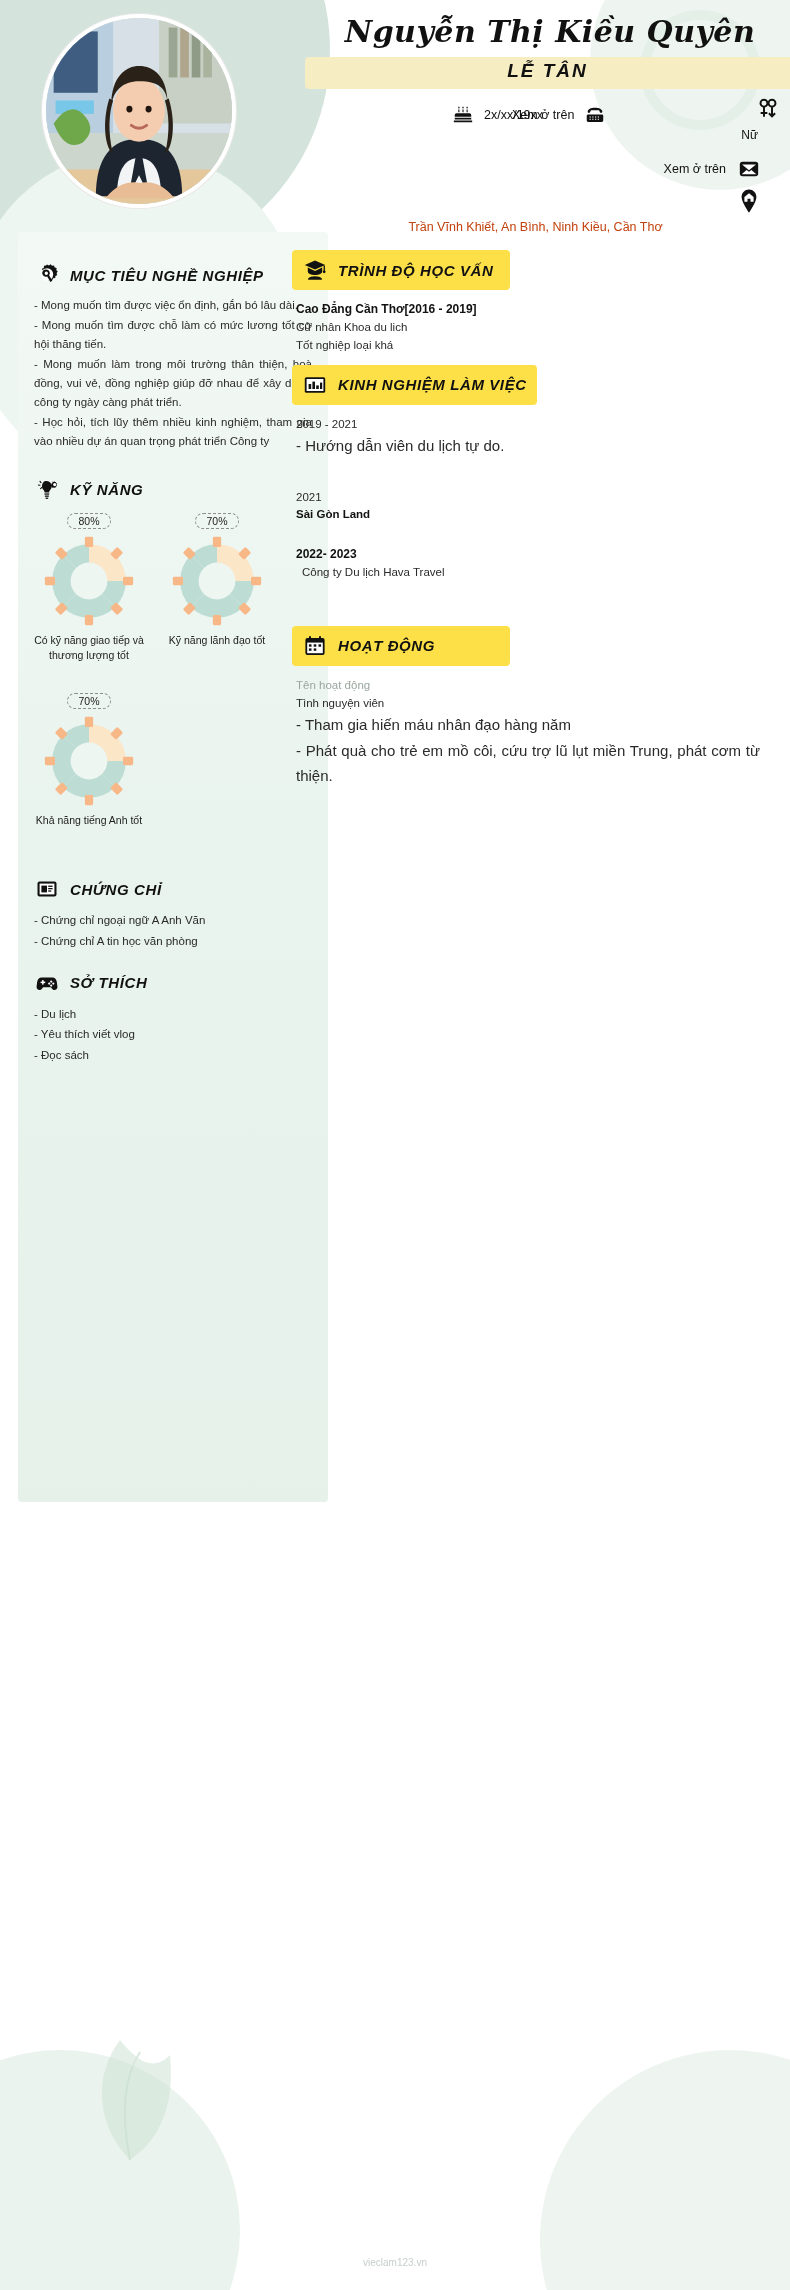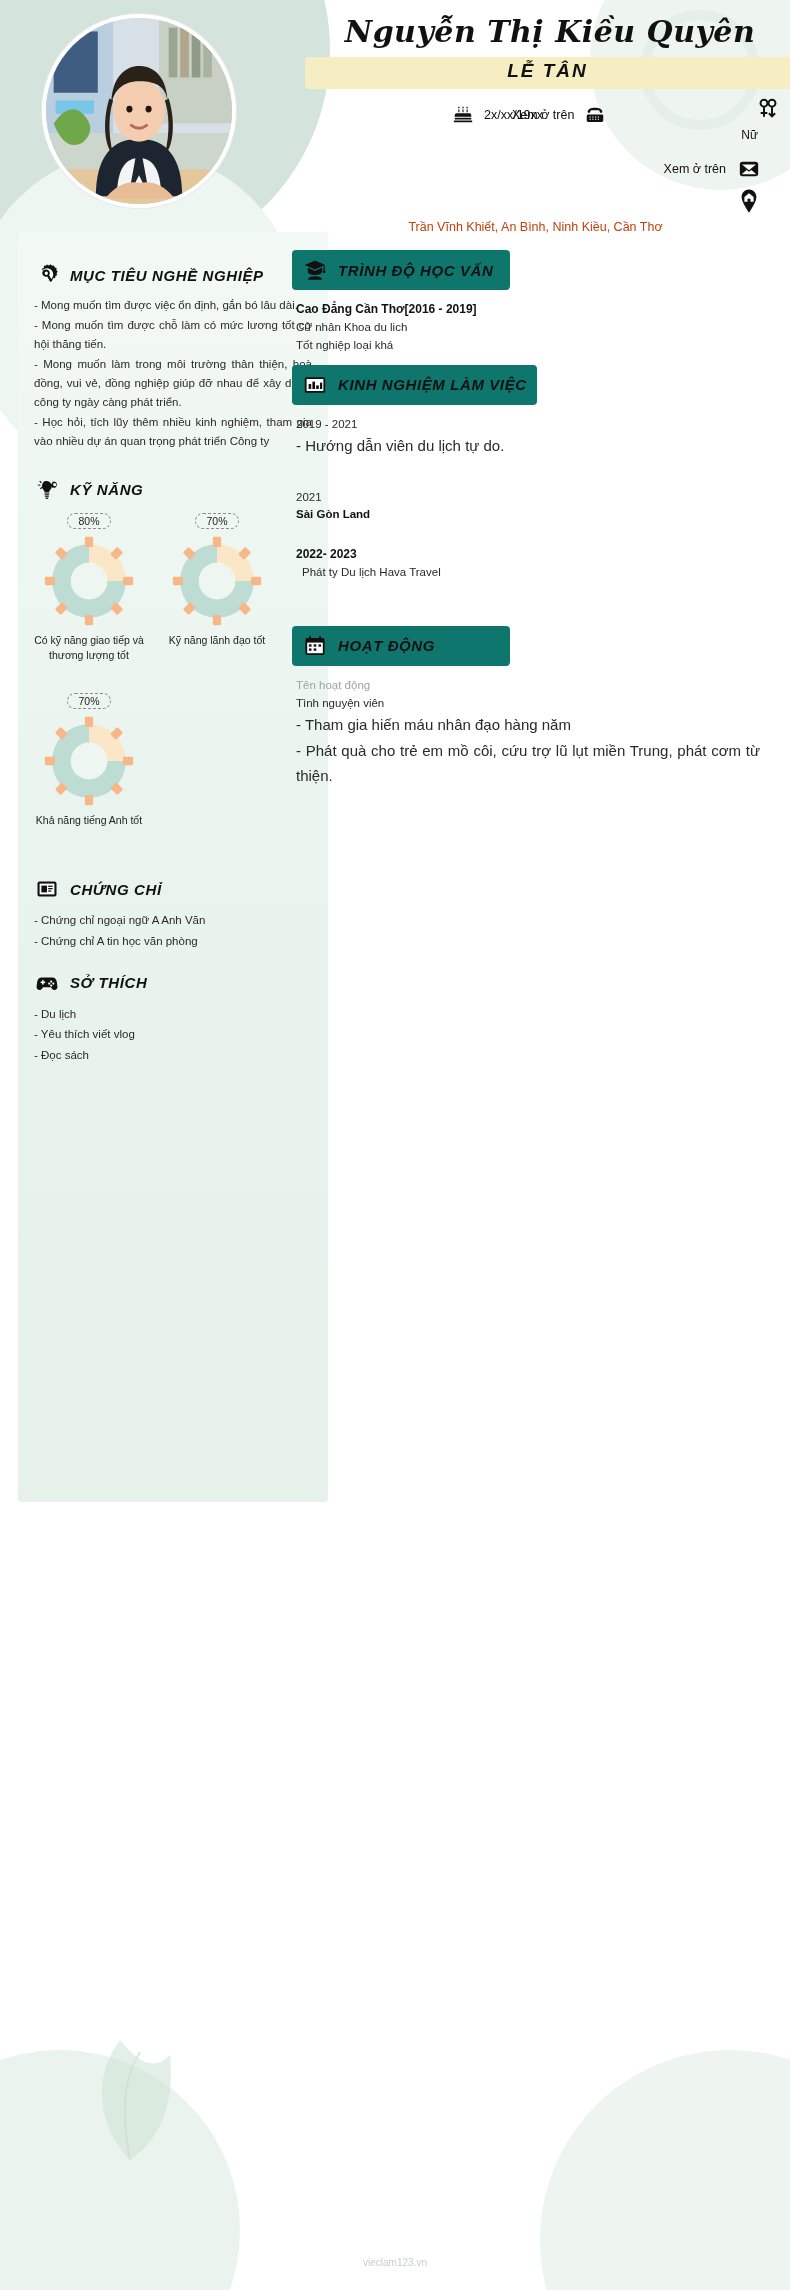--- a/index.html
+++ b/index.html
@@ -125,21 +125,21 @@
     margin: 0 0 8px 0;
   }
   .sec-head .sh-ico { width: 26px; height: 26px; flex: 0 0 26px;
                       display:flex; align-items:center; justify-content:center; }
   .sec-head .sh-ico svg { width: 24px; height: 24px; }
   .sec-head .sh-txt {
     font-size: 15px; font-weight: bold; font-style: italic;
     letter-spacing: .6px; color: #111;
   }
   .sec-head.banner {
-    background: #0f766e; border-radius: 4px;
+    background: #fde047; border-radius: 4px;
     padding: 7px 10px; margin-bottom: 10px;
   }
 
   .body-txt {
     font-size: 11.5px; line-height: 1.65; color: #2a2a2a;
     text-align: justify;
   }
   .body-txt p { margin: 0 0 1px 0; }
 
   
@@ -481,21 +481,21 @@
     <div class="r-item">
       <div class="r-date">2019 - 2021</div>
       <div class="r-body">- Hướng dẫn viên du lịch  tự do.</div>
     </div>
     <div class="r-item" style="margin-top:29px;">
       <div class="r-date">2021</div>
       <div class="r-head" style="font-weight:bold;font-size:11.5px;">Sài Gòn Land</div>
     </div>
     <div class="r-item" style="margin-top:22px;">
       <div class="r-head">2022- 2023</div>
-      <div class="r-sub" style="padding-left:6px;">Phát ty Du lịch Hava Travel</div>
+      <div class="r-sub" style="padding-left:6px;">Công ty Du lịch Hava Travel</div>
     </div>
 
     <div class="sec-head banner" style="margin-top:44px; width:218px;">
       <span class="sh-ico">
         <svg viewBox="0 0 24 24">
             <rect x="2.4" y="4" width="19.2" height="17" rx="2" fill="#111"></rect>
             <rect x="4.2" y="8.6" width="15.6" height="10.6" fill="#fff"></rect>
             <rect x="6" y="2" width="2" height="4.4" rx="1" fill="#111"></rect>
             <rect x="16" y="2" width="2" height="4.4" rx="1" fill="#111"></rect>
             <rect x="5.9" y="10.3" width="2.6" height="2.4" fill="#111"></rect>

